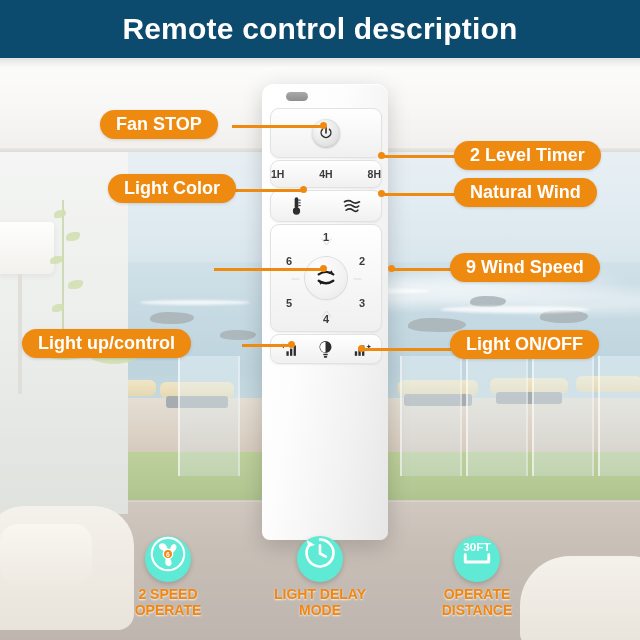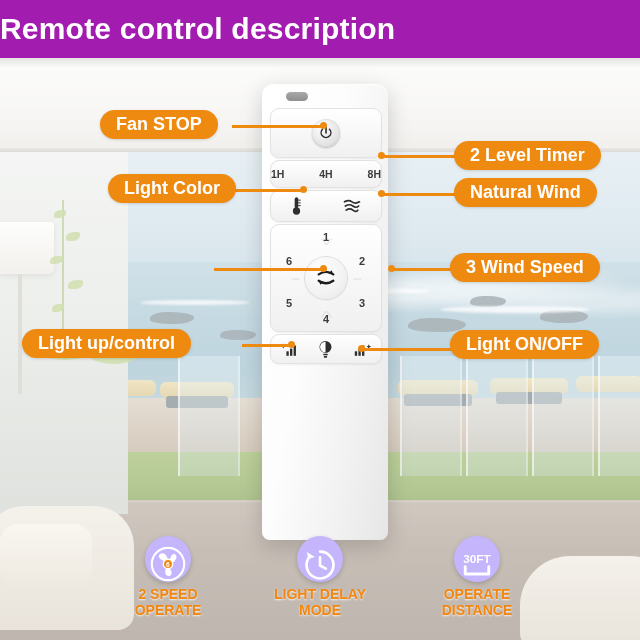--- a/index.html
+++ b/index.html
@@ -107,22 +107,22 @@
     border-radius:18px;
   }
   .bg-wash{
     position:absolute; left:0; top:56px; width:640px; height:584px;
     background:rgba(255,255,255,.34);
   }
 
   
   .header{
     position:absolute; left:0; top:0; width:640px; height:58px;
-    background:#a21caf;
-    display:flex; align-items:center; 
+    background:#0c4a6e;
+    display:flex; align-items:center; justify-content:center;
   }
   .header-title{
     color:#ffffff; font-size:30px; font-weight:700; letter-spacing:.2px;
     font-family:"Liberation Sans", sans-serif;
   }
   .header-shadow{
     position:absolute; left:0; top:58px; width:640px; height:10px;
     background:linear-gradient(180deg, rgba(0,0,0,.10), rgba(0,0,0,0));
   }
 
@@ -208,22 +208,22 @@
     background:#ef8a11;
   }
 
   
   .feature{
     position:absolute; width:150px;
     display:flex; flex-direction:column; align-items:center;
   }
   .feature-icon{
     width:46px; height:46px; border-radius:50%;
-    background:#c4b5fd;
-    display:flex; align-items:flex-end; justify-content:center;
+    background:#5eead4;
+    display:flex; align-items:flex-start; justify-content:center;
     box-shadow:0 2px 5px rgba(0,0,0,.18);
   }
   .feature-label{
     margin-top:5px;
     color:#f2860f; font-size:14px; font-weight:700;
     text-align:center; line-height:1.12;
     text-shadow:0 1px 2px rgba(255,255,255,.85);
   }
 </style>
 </head>
@@ -408,21 +408,21 @@
   <div class="leader" style="left:382px; top:155px; width:76px;"></div>
   <div class="dot" style="left:378px; top:151.5px;"></div>
   <div class="pill" style="left:454px; top:141px;">2 Level Timer</div>
 
   <div class="leader" style="left:382px; top:193px; width:76px;"></div>
   <div class="dot" style="left:378px; top:189.5px;"></div>
   <div class="pill" style="left:454px; top:178px;">Natural Wind</div>
 
   <div class="leader" style="left:392px; top:268px; width:62px;"></div>
   <div class="dot" style="left:388px; top:264.5px;"></div>
-  <div class="pill" style="left:450px; top:253px;">3 Wind Speed</div>
+  <div class="pill" style="left:450px; top:253px;">9 Wind Speed</div>
 
   <div class="leader" style="left:362px; top:348px; width:92px;"></div>
   <div class="dot" style="left:358px; top:344.5px;"></div>
   <div class="pill" style="left:450px; top:330px;">Light ON/OFF</div>
 
   <div class="feature" style="left:93px; top:536px;">
     <div class="feature-icon">
       <svg width="36" height="36" viewBox="0 0 40 40">
         <circle cx="20" cy="20" r="18" fill="none" stroke="#ffffff" stroke-width="2.4"></circle>
         <path d="M20 18 C20 10 15 6 11 9 C7.5 11.8 12 17 20 18 Z" fill="#ffffff"></path>

